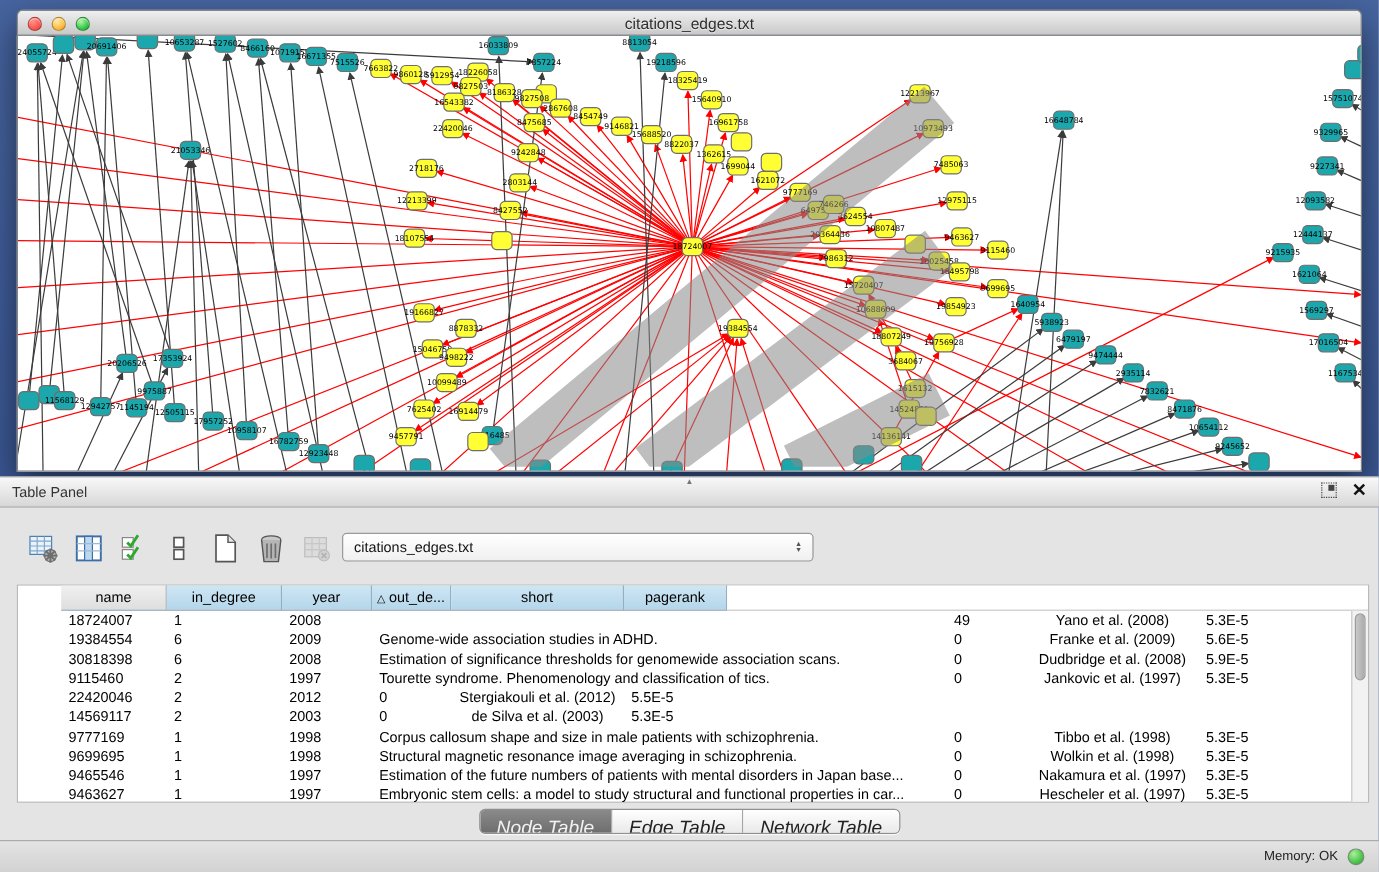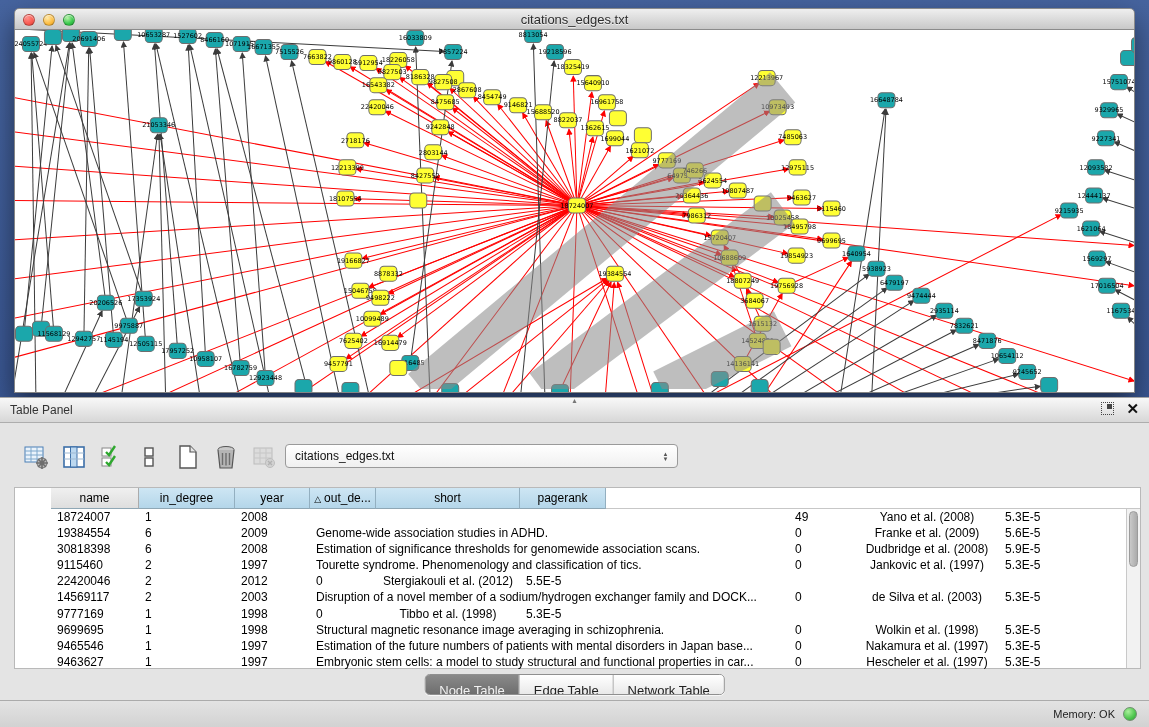--- a/index.html
+++ b/index.html
@@ -71,22 +71,22 @@
   .td.center{ text-align:center; padding-left:0; }
   .vscroll{ position:absolute; top:21px; right:0; width:14px; bottom:0;
     background:#F2F2F2; border-left:1px solid #C9C9C9; }
   .vthumb{ position:absolute; top:2px; left:1.5px; width:9px; height:56px; border-radius:5px;
     background:linear-gradient(90deg,#C9C9C9,#ABABAB); border:1px solid #9B9B9B; }
 
   
   .tabs{ position:absolute; top:276px; left:50%; transform:translateX(-50%);
     display:flex; height:21px; border:1px solid #8F8F8F; border-radius:5px; overflow:hidden;
     box-shadow:0 1px 0 rgba(255,255,255,.7); }
-  .tab{ font-size:13px; padding:6px 14px; line-height:20px; color:#222;
-    background:linear-gradient(#FFFFFF,#E9E9E9); border-right:1px solid #A5A5A5; }
+  .tab{ font-size:16px; padding:6px 14px; line-height:20px; color:#222;
+    background:linear-gradient(#FFFFFF,#E9E9E9); border-right:1px solid #A5A5A5;font-style:italic; }
   .tab:last-child{ border-right:none; }
   .tab.active{ background:linear-gradient(#8A8A8A,#6E6E6E); color:#F2F2F2; }
 
   
   .statusbar{ position:absolute; left:0; right:0; bottom:0; height:27px;
     background:linear-gradient(#E3E3E3,#D2D2D2); border-top:1px solid #ABABAB; }
   .memory{ position:absolute; right:34px; top:7px; font-size:11px; color:#222; }
   .mem-dot{ position:absolute; right:12px; top:6px; width:14px; height:14px; border-radius:50%;
     background:radial-gradient(circle at 35% 30%,#A9F09B,#4EC64E 60%,#2E9E39);
     border:1px solid #6F8F6F; }
@@ -887,29 +887,29 @@
           <div class="td" style="width: 96px;">2</div>
           <div class="td" style="width: 75px;">2012</div>
           <div class="td" style="width: 66px;">0</div>
           <div class="td center" style="width: 144px;">Stergiakouli et al. (2012)</div>
           <div class="td" style="width: 86px;">5.5E-5</div>
         </div>
         <div class="trow">
           <div class="td" style="width: 88px;">14569117</div>
           <div class="td" style="width: 96px;">2</div>
           <div class="td" style="width: 75px;">2003</div>
-          <div class="td" style="width: 479px;">Disruption of a novel member of a sodium/hydrogen exchanger family and DOCK...</div>
           <div class="td" style="width: 66px;">0</div>
           <div class="td center" style="width: 144px;">de Silva et al. (2003)</div>
           <div class="td" style="width: 86px;">5.3E-5</div>
         </div>
         <div class="trow">
           <div class="td" style="width: 88px;">9777169</div>
           <div class="td" style="width: 96px;">1</div>
           <div class="td" style="width: 75px;">1998</div>
+          <div class="td" style="width: 479px;">Corpus callosum shape and size in male patients with schizophrenia.</div>
           <div class="td" style="width: 66px;">0</div>
           <div class="td center" style="width: 144px;">Tibbo et al. (1998)</div>
           <div class="td" style="width: 86px;">5.3E-5</div>
         </div>
         <div class="trow">
           <div class="td" style="width: 88px;">9699695</div>
           <div class="td" style="width: 96px;">1</div>
           <div class="td" style="width: 75px;">1998</div>
           <div class="td" style="width: 479px;">Structural magnetic resonance image averaging in schizophrenia.</div>
           <div class="td" style="width: 66px;">0</div>

